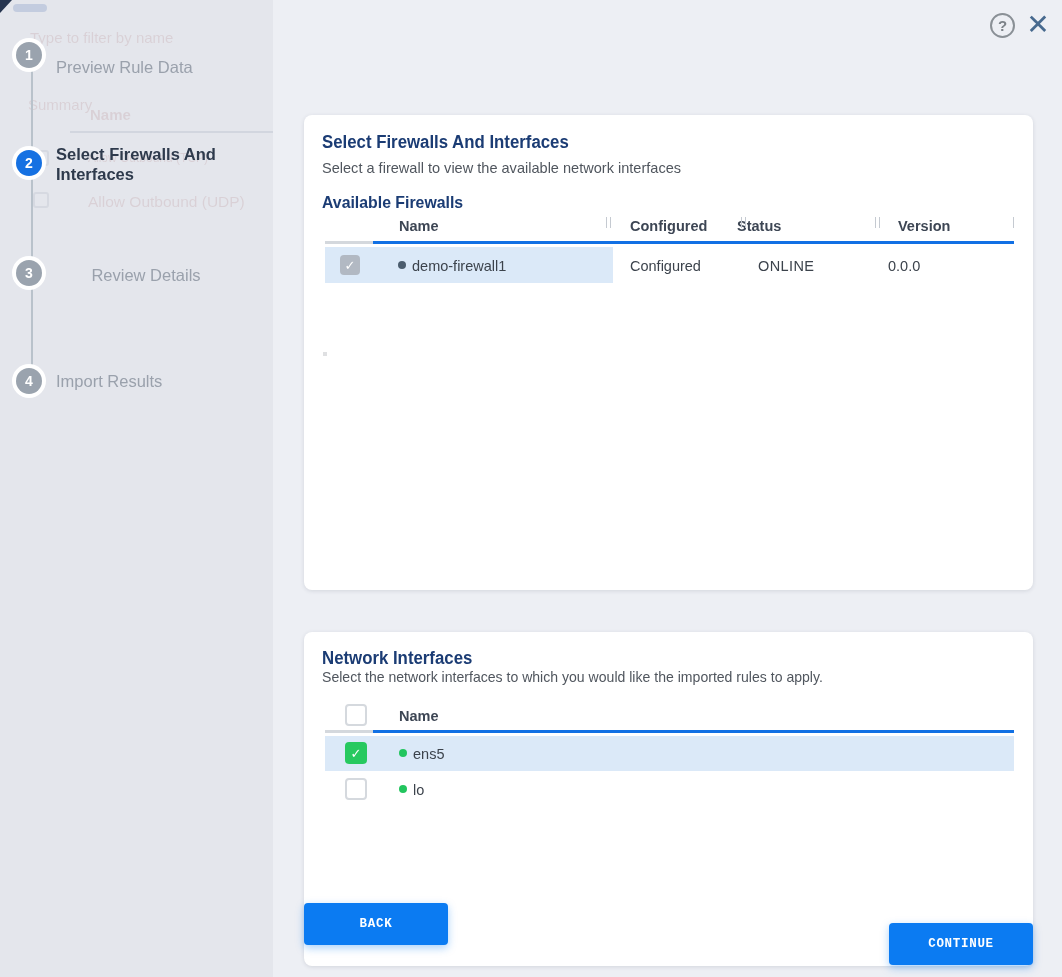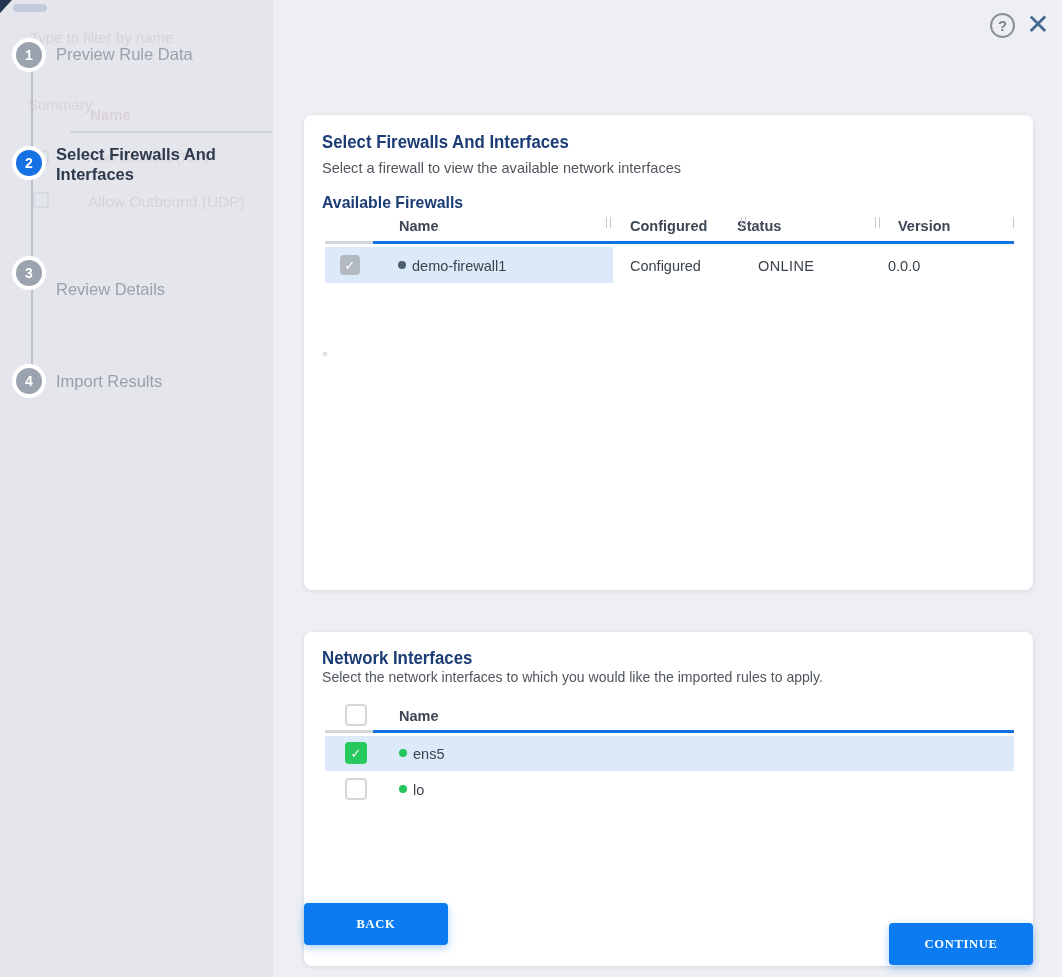--- a/index.html
+++ b/index.html
@@ -74,21 +74,21 @@
   .cb.green-checked { background:#27c95f; width:22px; height:22px; }
   .cb.empty { background:#fff; border:2px solid #d5d9de; width:22px; height:22px; }
   .dot { position:absolute; border-radius:50%; }
   .dot.slate { width:8px; height:8px; background:#4b5d6e; }
   .dot.green { width:8px; height:8px; background:#22c55e; }
 
   .stray-dot { position:absolute; left:19px; top:237px; width:4px; height:4px;
     background:#dfe0e2; }
 
   .btn { position:absolute; top:903px; width:144px; height:42px; background:#0b7bf2;
-    border:none; border-radius:4px; color:#fff; font-family:Liberation Serif, serif;
+    border:none; border-radius:4px; color:#fff; font-family:Liberation Mono, monospace;
     font-size:12.5px; font-weight:bold; letter-spacing:0.7px; cursor:pointer;
     box-shadow:0 3px 8px rgba(11,123,242,0.35); }
   .btn.back { left:31px; }
   .btn.continue { left:616px;margin-top:20px; }
 </style>
 </head>
 <body>
 
 <div class="stage">
 
@@ -101,29 +101,29 @@
     <div class="ghost-line"></div>
     <div class="ghost-box" style="left:33px; top:150px;"></div>
     <div class="ghost" style="left:88px; top:151px; font-size:12px;">Allow Outbound (TCP)</div>
     <div class="ghost-box" style="left:33px; top:192px;"></div>
     <div class="ghost" style="left:88px; top:193px; font-size:15.5px;">Allow Outbound (UDP)</div>
 
     <div class="step-track"></div>
 
     <div class="step" style="top:42px;">
       <div class="step-circle">1</div>
-      <div class="step-label" style="margin-top:2px;">Preview Rule Data</div>
+      <div class="step-label" style="margin-top:15px;">Preview Rule Data</div>
     </div>
     <div class="step active" style="top:150px;">
       <div class="step-circle">2</div>
       <div class="step-label" style="margin-top:-6px;">Select Firewalls And Interfaces</div>
     </div>
     <div class="step" style="top:260px;">
       <div class="step-circle">3</div>
-      <div class="step-label" style="margin-top:19px;">Review Details</div>
+      <div class="step-label" style="margin-top:5px;text-align:center;">Review Details</div>
     </div>
     <div class="step" style="top:368px;">
       <div class="step-circle">4</div>
       <div class="step-label" style="margin-top:3px;">Import Results</div>
     </div>
   </div>
 
   <div class="main">
 
 

